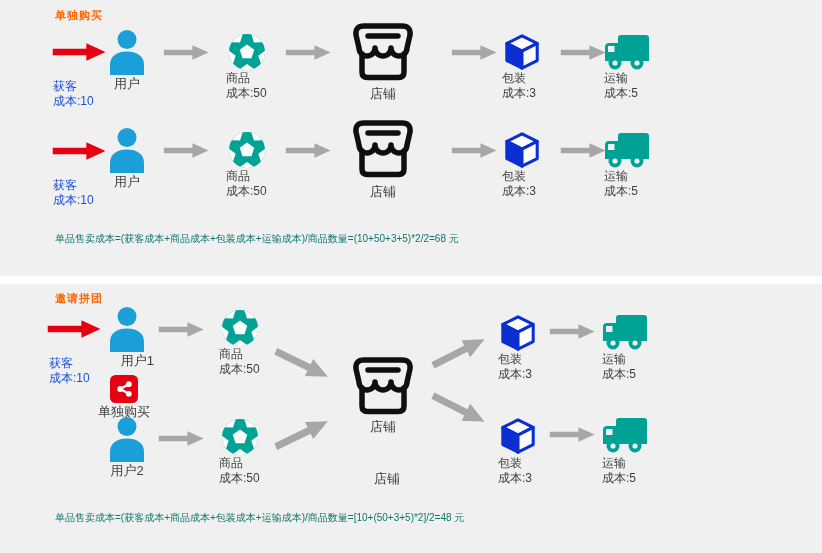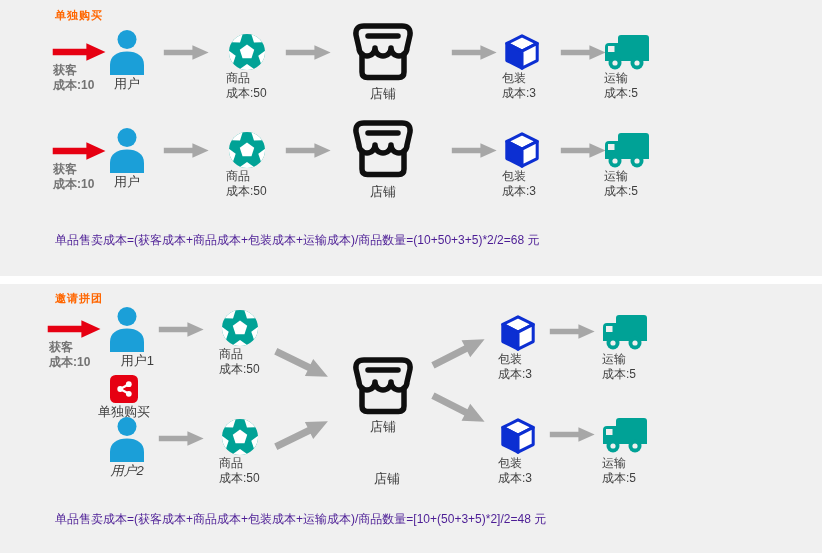--- a/index.html
+++ b/index.html
@@ -2,23 +2,23 @@
 <html><head>
 <meta charset="utf-8">
 <style>
   html,body{margin:0;padding:0;}
   body{font-family:"Liberation Sans","DejaVu Sans",sans-serif;background:#e8e8e8;}
   #page{position:relative;width:822px;height:553px;background:#f0f0f0;overflow:hidden;}
   .abs{position:absolute;}
   .sec-title{font-size:11px;font-weight:bold;color:#ff6600;letter-spacing:1px;}
   .lbl{font-size:12px;line-height:15px;color:#3f3f3f;white-space:pre-line;}
   .lbl.big{font-size:13px;}
-  .lbl.red{color:#737373;font-weight:bold;}
+  .lbl.red{color:#1d4ed8;font-weight:normal;margin-top:16px;}
   .lbl.center{text-align:center;}
-  .formula{font-size:12px;color:#4c1d95;white-space:nowrap;}
+  .formula{font-size:10px;color:#0f766e;white-space:nowrap;}
   .icon{display:block;}
   .c-red{color:#e60012;}
   .c-gray{color:#a7a7a7;}
   .divider{position:absolute;left:0;width:822px;height:8px;background:#ffffff;}
   svg.defs{position:absolute;width:0;height:0;}
 </style>
 </head>
 <body>
 
 <svg class="defs" aria-hidden="true">
@@ -188,21 +188,21 @@
 成本:50</div>
 
   <svg class="abs icon" style="left:110px;top:375px;width:28px;height:28px;">
       <use href="#sym-share"></use>
     </svg>
   <div class="abs lbl big center" style="left:96px;top:404px;width:56px;">单独购买</div>
 
   <svg class="abs icon" style="left:106px;top:416px;width:42px;height:46px;">
       <use href="#sym-user"></use>
     </svg>
-  <div class="abs lbl big center" style="left:100px;top:463px;width:54px;font-style:italic;">用户2</div>
+  <div class="abs lbl big center" style="left:100px;top:463px;width:54px;">用户2</div>
   <svg class="abs icon c-gray" style="left:152px;top:430px;width:60px;height:17px;">
       <use href="#sym-arrow"></use>
     </svg>
   <svg class="abs icon" style="left:221px;top:418px;width:38px;height:38px;">
       <use href="#sym-ball"></use>
     </svg>
   <div class="abs lbl" style="left:219px;top:456px;">商品
 成本:50</div>
 
   <svg class="abs icon c-gray" style="left:265px;top:335px;width:84px;height:22px;transform:rotate(26deg);transform-origin:0 50%;">

